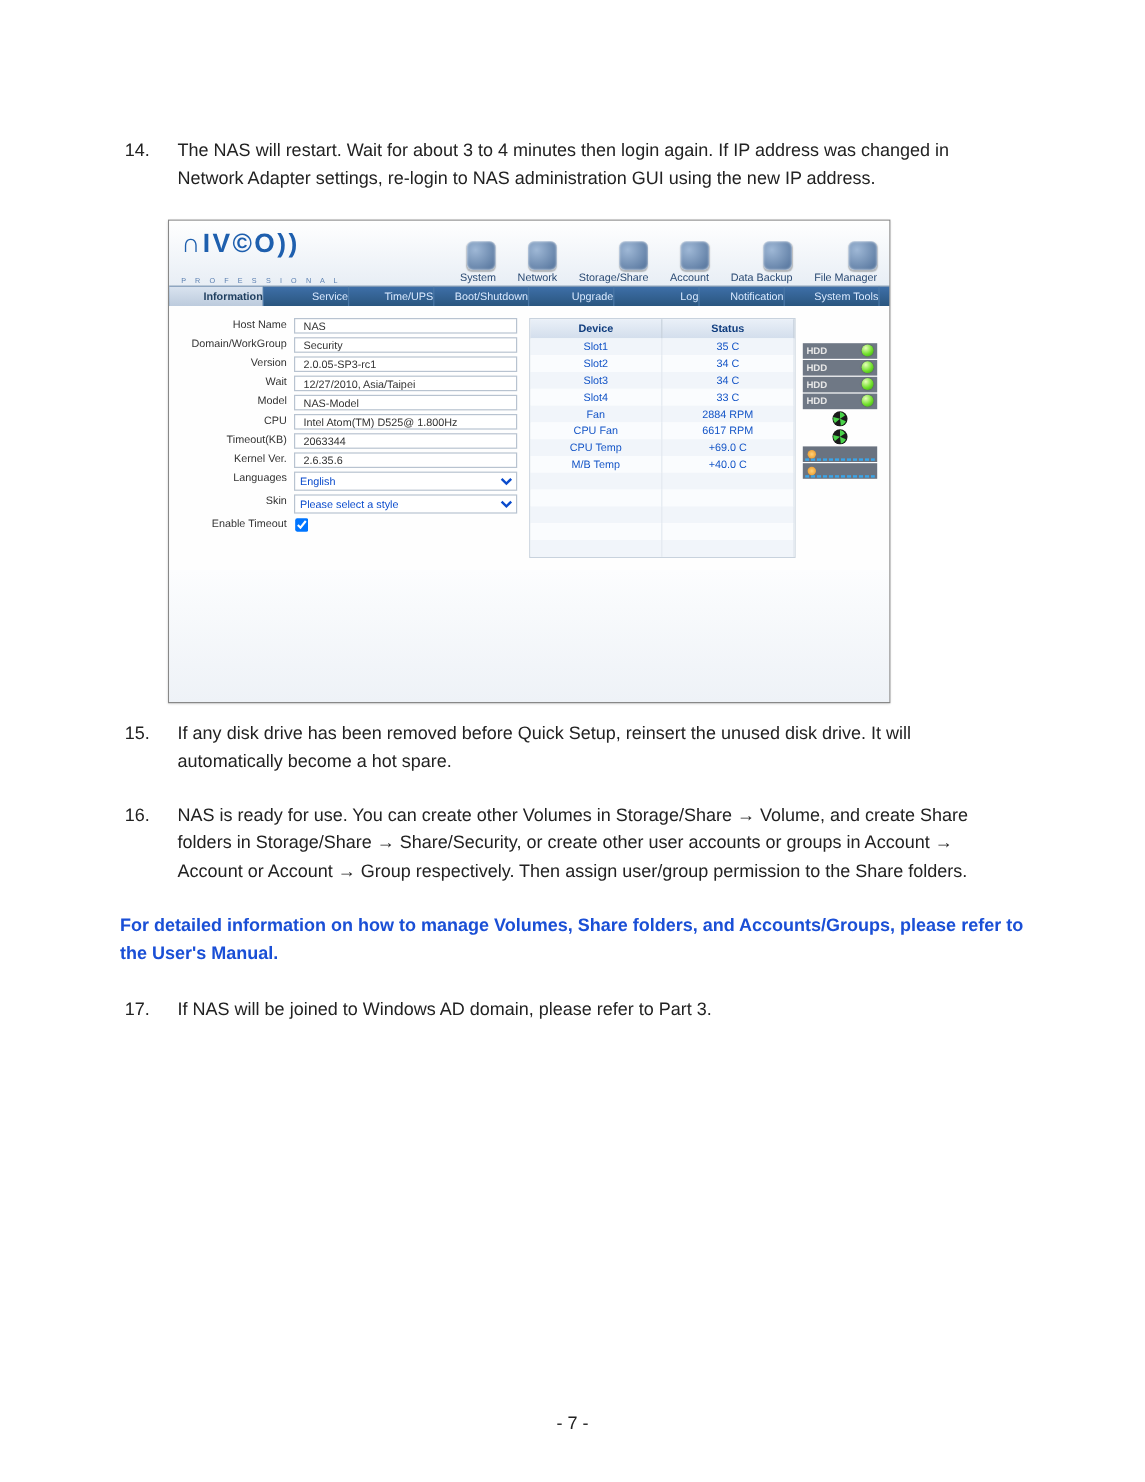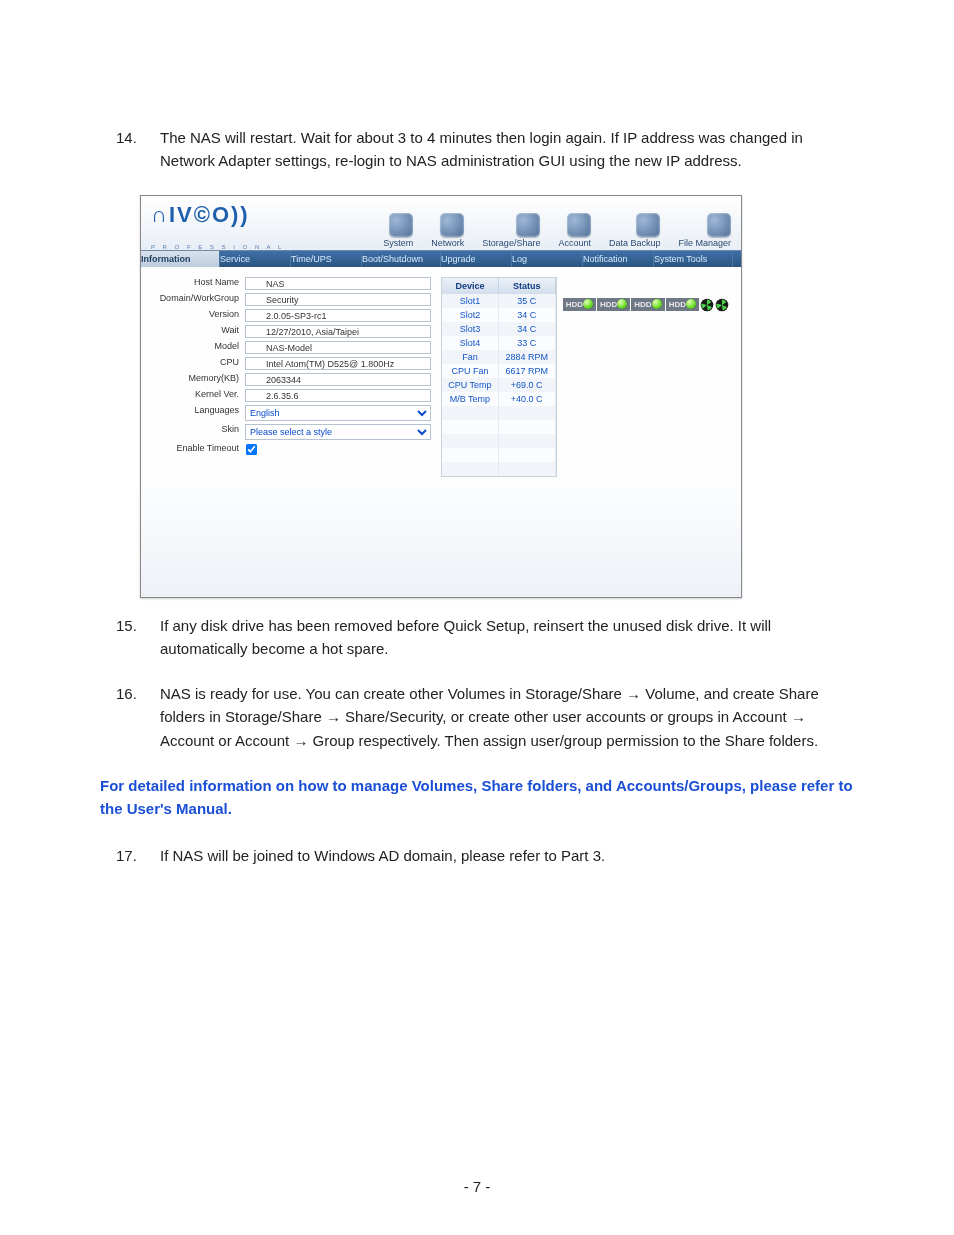--- a/index.html
+++ b/index.html
@@ -1,54 +1,54 @@
 <!DOCTYPE html>
 <html><head>
 <meta charset="utf-8">
 <style>
   html,body{margin:0;padding:0;background:#fff;font-family:Verdana,Geneva,sans-serif;color:#222}
   .page{width:954px;min-height:1235px;position:relative;padding:110px 100px 60px 100px;box-sizing:border-box}
-  ol.main{margin:16px;padding:0;list-style:none}
+  ol.main{margin:4px;padding:0;list-style:none}
   ol.main>li{display:flex;font-size:15px;line-height:1.55;margin-bottom:22px}
   ol.main>li .num{flex:0 0 44px;text-align:left}
   ol.main>li .txt{flex:1}
   .note{font-family:Verdana,Geneva,sans-serif;font-weight:bold;color:#8b0000;text-align:center;margin:18px 0 30px;font-size:15px}
   .manual-ref{font-family:Verdana,Geneva,sans-serif;font-weight:bold;color:#1a4fd6;font-size:15px;line-height:1.55;margin:0 0 24px 0}
   .footer{position:absolute;bottom:40px;left:0;right:0;text-align:center;font-size:15px}
 
   
   .shot{width:600px;margin:14px 0 14px 40px;border:1px solid #888;background:#fff;font-family:Arial,Helvetica,sans-serif;box-shadow:0 1px 2px rgba(0,0,0,.2)}
   .topbar{background:linear-gradient(#fff,#e8eef5);display:flex;align-items:flex-end;padding:6px 10px 0;border-bottom:1px solid #6f8aa7}
   .logo{display:flex;align-items:flex-start;flex-direction:column;gap:16px;color:#1e5fae;margin-right:20px}
   .logo-main{font-size:22px;font-weight:bold;letter-spacing:2px;font-family:Arial,sans-serif}
   .logo-sub{font-size:6px;letter-spacing:3px;color:#5a7fb0}
   .navbtns{display:flex;margin-left:auto;gap:18px;align-items:flex-end}
   .navbtn{display:flex;flex-direction:column;align-items:flex-end;font-size:9px;color:#2a4a73;padding-bottom:2px}
   .navbtn .ic{width:24px;height:24px;border-radius:5px;background:radial-gradient(circle at 30% 30%,#9fb8d6,#4e6e97);box-shadow:inset 0 0 2px #fff,0 1px 1px rgba(0,0,0,.25);margin-bottom:1px}
   .tabrow{display:flex;background:linear-gradient(#3e6fa8,#2a567f);font-size:9px;color:#d9e9ff}
-  .tab{padding:3px 0;text-align:left;border-right:1px solid #4a77a6;cursor:default}
+  .tab{padding:3px 0;text-align:right;border-right:1px solid #4a77a6;cursor:default}
   .tab.sel{background:linear-gradient(#d9e3ef,#bccbdd);color:#1e3e5e;font-weight:bold}
   .tab.w60{flex:0 0 70px}.tab.w78{flex:0 0 78px}
   .panel{display:flex;gap:10px;padding:10px;background:#fefefe}
   .infotbl{flex:0 0 280px;font-size:9px;color:#333}
   .infotbl .row{display:flex;align-items:flex-start;margin-bottom:3px}
   .infotbl .lbl{flex:0 0 88px;text-align:right;padding-right:6px}
-  .infotbl .val{flex:1;border:1px solid #b8c3d0;background:#fff;padding:1px 20px;height:13px;box-sizing:border-box;line-height:11px;overflow:hidden;white-space:nowrap}
+  .infotbl .val{flex:1;border:1px solid #b8c3d0;background:#fff;padding:1px 7px;height:13px;box-sizing:border-box;line-height:11px;overflow:hidden;white-space:nowrap}
   .infotbl select{flex:1;border:1px solid #b8c3d0;font-size:9px;height:16px;box-sizing:border-box;background:#fff}
   .infotbl select.sel-blue{color:#0a4bcc}
   .infotbl input[type=checkbox]{transform:scale(.85);margin:0}
   .rightcol{flex:1;display:flex;gap:6px}
   .devtbl{flex:1;border:1px solid #c8d2dd;font-size:9px}
   .devtbl .hdr{display:flex;background:linear-gradient(#eaf0f8,#d3deec);color:#0f3c7e;font-weight:bold}
   .devtbl .hdr div{flex:1;text-align:center;padding:3px 0;border-right:1px solid #c8d2dd}
   .devtbl .r{display:flex}
   .devtbl .r div{flex:1;text-align:center;padding:2px 0;color:#1455c7;border-right:1px solid #e3e9f0}
   .devtbl .r:nth-child(even){background:#f1f5fa}
   .devtbl .r:nth-child(odd){background:#fafcfe}
-  .iconcol{flex:0 0 62px;display:flex;flex-direction:row;gap:1px;padding-top:21px}
+  .iconcol{flex:0 0 62px;display:flex;flex-direction:column;gap:1px;padding-top:21px}
   .hdd{display:flex;align-items:center;justify-content:space-between;background:#6f7885;color:#e8e8e8;font-size:8px;font-weight:bold;padding:1px 3px;height:13px;box-sizing:border-box}
   .hdd .led{width:10px;height:10px;border-radius:50%;background:radial-gradient(circle at 35% 30%,#e6ffb8,#6fdf2a 55%,#2f9a12);box-shadow:0 0 1px #333}
   .fanic{height:14px;display:flex;align-items:center;justify-content:center}
   .fanic svg{width:14px;height:14px}
   .gauge{height:13px;background:#6a7380;position:relative;overflow:hidden}
   .gauge::before{content:"";position:absolute;left:2px;right:2px;bottom:1px;height:2px;background:repeating-linear-gradient(90deg,#3aa5e8 0 3px,transparent 3px 5px)}
   .gauge::after{content:"";position:absolute;left:4px;top:3px;width:7px;height:7px;border-radius:50%;background:radial-gradient(#ffd27a,#e88f1a)}
   .bottomspace{height:110px;background:linear-gradient(#fcfdfe,#eef2f7)}
 </style>
 </head>
@@ -126,21 +126,21 @@
           </div>
         <div class="row">
             <div class="lbl">Model</div>
             <div class="val">NAS-Model</div>
           </div>
         <div class="row">
             <div class="lbl">CPU</div>
             <div class="val">Intel Atom(TM) D525@ 1.800Hz</div>
           </div>
         <div class="row">
-            <div class="lbl">Memory(KB)</div>
+            <div class="lbl">Timeout(KB)</div>
             <div class="val">2063344</div>
           </div>
         <div class="row">
             <div class="lbl">Kernel Ver.</div>
             <div class="val">2.6.35.6</div>
           </div>
         <div class="row">
             <div class="lbl">Languages</div>
             <select class="sel-blue"><option>English</option></select>
           </div>

